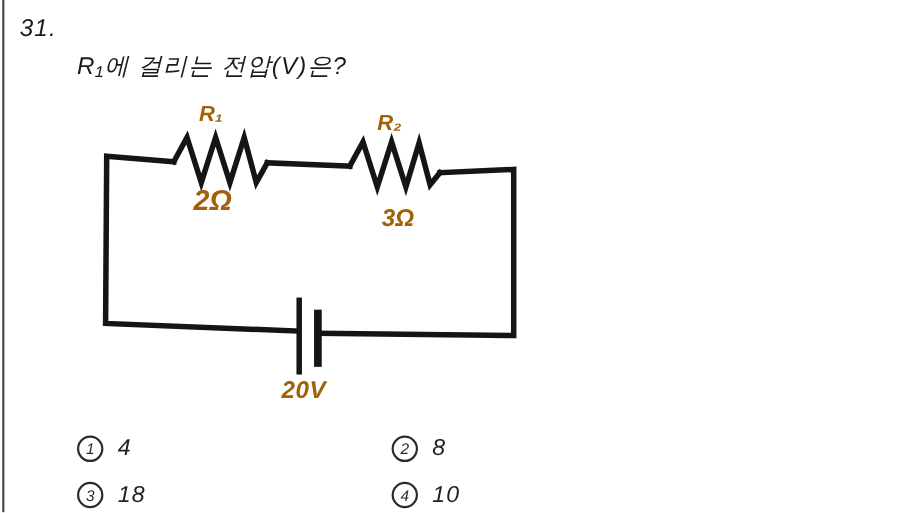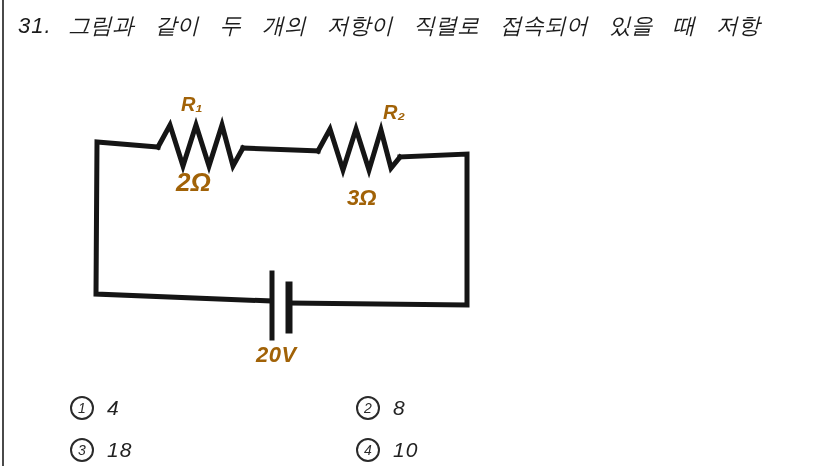--- a/index.html
+++ b/index.html
@@ -60,21 +60,21 @@
     height: 466px;
   }
   .circ-label {
     position: absolute;
     font-weight: bold;
     color: #a16207;
     white-space: nowrap;
   }
   .lbl-r1   { left: 181px; top: 93px;  font-size: 20px; }
   .lbl-r1v  { left: 176px; top: 167px; font-size: 26px; }
-  .lbl-r2   { left: 343px; top: 101px; font-size: 20px; margin-left: 40px; }
+  .lbl-r2   { left: 343px; top: 101px; font-size: 20px; }
   .lbl-r2v  { left: 347px; top: 185px; font-size: 22px; }
   .lbl-batt { left: 256px; top: 342px; font-size: 22px; letter-spacing: 0.5px; }
   .option {
     position: absolute;
     display: flex;
     align-items: center;
     font-size: 21px;
     color: #222222;
   }
   .opt-1 { left: 70px;  top: 396px; }
@@ -100,21 +100,21 @@
   }
 </style>
 </head>
 <body>
 
 <div id="page">
 
   <div class="left-rule"></div>
 
   <span class="q-number">31.</span>
-  <div class="q-line1">그림과 같이 두 개의 저항이 직렬로 접속되어 있을 때 저항</div>
+  <div class="q-line2">R₁에 걸리는 전압(V)은?</div>
 
   <svg class="circuit-svg" viewBox="0 0 826 466" fill="none" stroke="#151515" stroke-width="5" stroke-linecap="square" stroke-linejoin="miter">
     <path d="M 271,301 L 96,294 L 97,142 L 158,147"></path>
     <path d="M 158,147 L 170,125 L 183,166 L 196,125 L 209,166 L 222,125 L 233,166 L 243,148"></path>
     <path d="M 243,148 L 318,151"></path>
     <path d="M 318,151 L 330,129 L 343,170 L 356,129 L 369,170 L 381,130 L 391,168 L 400,157"></path>
     <path d="M 400,157 L 467,154 L 467,305 L 291,303"></path>
     <path stroke-width="5" d="M 272,273 L 272,338"></path>
     <path stroke-width="7" d="M 289,285 L 289,330"></path>
   </svg>

